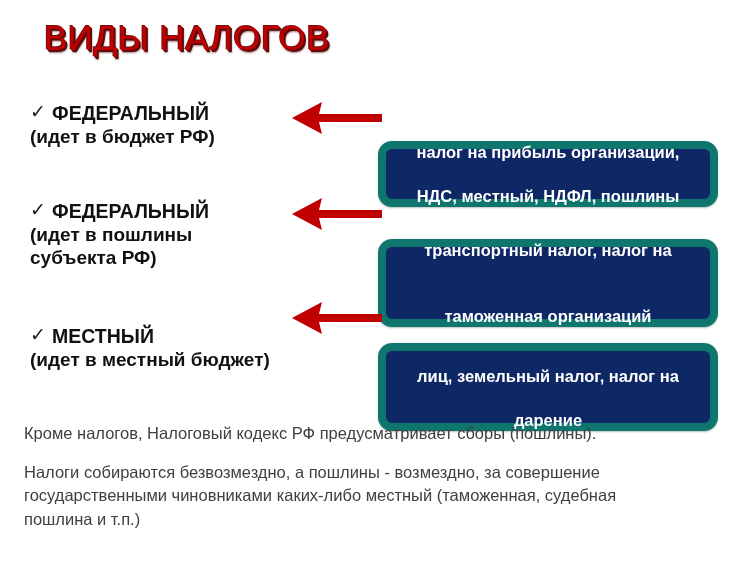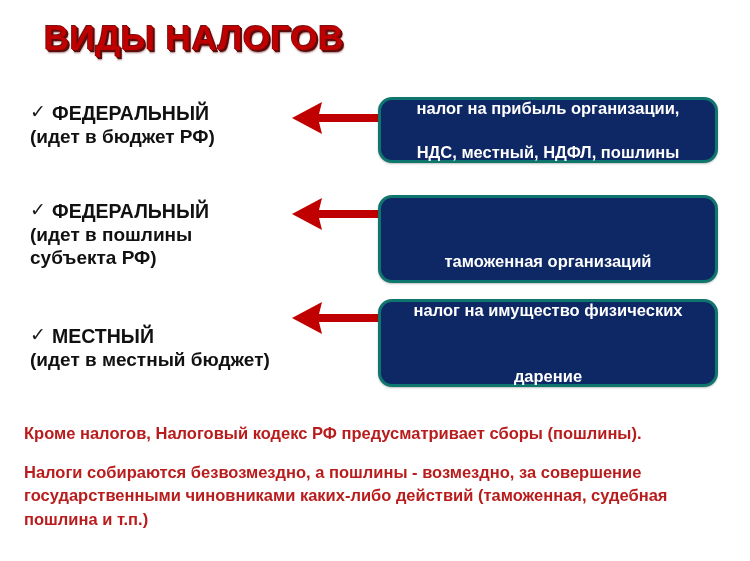--- a/index.html
+++ b/index.html
@@ -20,21 +20,21 @@
     height: 561px;
     background: #ffffff;
   }
 
   
   #title {
     position: absolute;
     left: 44px;
     top: 18px;
     font-size: 35px;
-    font-weight: bold;
+    font-weight: normal;
     letter-spacing: 0.5px;
     color: #c00000;
     text-shadow:
       1px 1px 0 #5e0b0b,
       2px 2px 0 #5e0b0b,
       -1px -1px 0 #7a1010,
       2px 3px 2px rgba(90,10,10,0.55);
     white-space: nowrap;
   }
 
@@ -80,43 +80,44 @@
     height: 36px;
     overflow: visible;
   }
   .arrow svg { display: block; }
 
   
   .bluebox {
     position: absolute;
     box-sizing: border-box;
     background: #0e2765;
-    border: 3px solid #0f766e;
+    border: 8px solid #0f766e;
     border-radius: 14px;
     color: #ffffff;
     font-size: 16.5px;
     font-weight: bold;
     text-align: center;
     display: flex;
     align-items: center;
     justify-content: center;
     line-height: 1.34;
     padding: 6px 12px;
     box-shadow: 0 1px 2px rgba(0,0,0,0.25);
+    margin-top: 44px;
   }
   .bluebox span { display: block; width: 100%; }
 
   
   .para {
     position: absolute;
     left: 24px;
     width: 700px;
-    color: #b91c1c;
+    color: #404040;
     font-size: 16.5px;
-    font-weight: bold;
+    font-weight: normal;
     line-height: 1.42;
   }
   .para.p1 { top: 422px; }
   .para.p2 { top: 461px; width: 660px; }
 </style>
 </head>
 <body>
 
 <div id="slide">
 
@@ -153,21 +154,21 @@
     </div>
 
     <div class="arrow" style="left:288px; top:196px;">
       <svg width="96" height="36" viewBox="0 0 96 36" aria-hidden="true">
         <path d="M4 18 L34 2 L31 14 L94 14 L94 22 L31 22 L34 34 Z" fill="#c00000"></path>
       </svg>
     </div>
 
     <div class="bluebox" style="left:378px; top:195px; width:340px; height:88px;">
       <span>
-        <br>
+        <span>транспортный налог, налог на</span><br>
         <br>
         <span>таможенная организаций</span>
       </span>
     </div>
   </div>
 
   <div class="row">
 
     <div class="left-block" style="top:325px;">
       <span class="tick">✓</span>
@@ -176,23 +177,23 @@
     </div>
 
     <div class="arrow" style="left:288px; top:300px;">
       <svg width="96" height="36" viewBox="0 0 96 36" aria-hidden="true">
         <path d="M4 18 L34 2 L31 14 L94 14 L94 22 L31 22 L34 34 Z" fill="#c00000"></path>
       </svg>
     </div>
 
     <div class="bluebox" style="left:378px; top:299px; width:340px; height:88px;">
       <span>
-        <span>налог на имущество физических</span><br>
         <br>
+        <span>лиц, земельный налог, налог на</span><br>
         <span>дарение</span>
       </span>
     </div>
   </div>
 
   <div class="para p1">Кроме налогов, Налоговый кодекс РФ предусматривает сборы (пошлины).</div>
-  <div class="para p2">Налоги собираются безвозмездно, а пошлины - возмездно, за совершение государственными чиновниками каких-либо действий (таможенная, судебная пошлина и т.п.)</div>
+  <div class="para p2">Налоги собираются безвозмездно, а пошлины - возмездно, за совершение государственными чиновниками каких-либо местный (таможенная, судебная пошлина и т.п.)</div>
 
 </div>
 
 </body></html>

